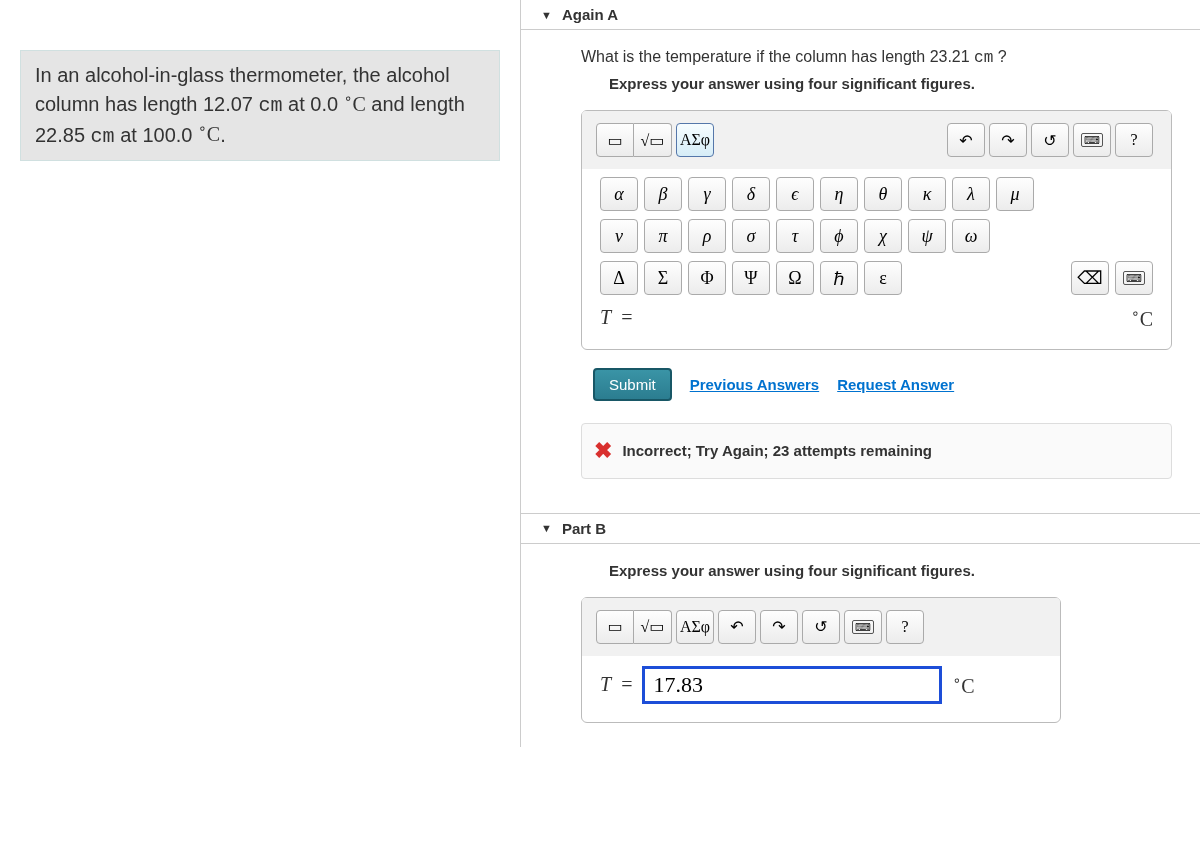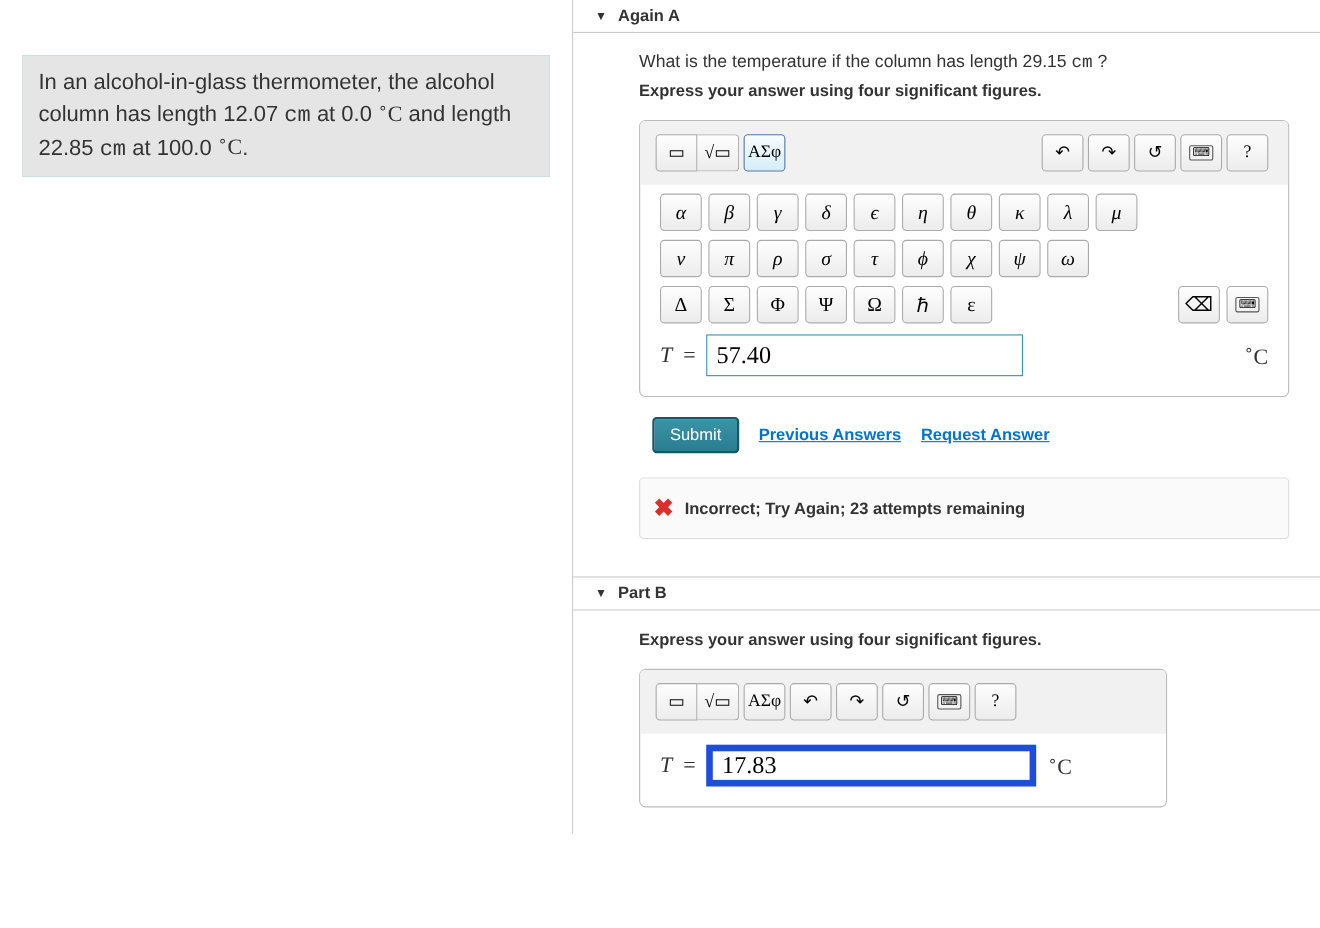--- a/index.html
+++ b/index.html
@@ -5,38 +5,38 @@
 * { box-sizing: border-box; margin: 0; padding: 0; }
 body { font-family: Arial, Helvetica, sans-serif; font-size: 14px; color: #333; background: #fff; }
 .container { display: flex; width: 1200px; }
 .left-col { width: 520px; padding: 50px 20px 0 20px; }
 .right-col { flex: 1; border-left: 1px solid #ccc; padding: 0; }
 .problem-box { background: #e5e5e5; border: 1px solid #d0e0e0; padding: 10px 14px; font-size: 20px; line-height: 1.4; }
 .part-header { display: flex; align-items: center; padding: 0 20px; height: 30px; border-bottom: 1px solid #ccc; font-weight: bold; font-size: 15px; }
 .part-header .tri { margin-right: 10px; font-size: 11px; }
 .part-body { padding: 18px 28px 24px 60px; }
 .question { font-size: 16px; margin-bottom: 8px; }
-.instruction { font-size: 15px; font-weight: bold; margin-bottom: 18px; }
+.instruction { font-size: 15px; font-weight: bold; margin-bottom: 18px; margin-left: 28px; }
 .answer-box { border: 1px solid #bbb; border-radius: 6px; padding: 16px 18px 18px 18px; background: #fff; }
 .toolbar { display:flex; align-items:center; gap:0; margin-bottom:12px; padding:8px 8px 0 8px; background:#f1f1f1; border-radius:4px 4px 0 0; margin:-16px -18px 12px -18px; padding:12px 14px; flex-wrap:wrap; }
 .toolbar.small { margin:-16px -18px 10px -18px; }
 .tbtn { display:inline-flex; align-items:center; justify-content:center; height:34px; min-width:38px; background:linear-gradient(#fefefe,#ececec); border:1px solid #aaa; border-radius:4px; margin-right:4px; font-size:16px; cursor:pointer; font-family: "Times New Roman", serif; }
 .tbtn.active { background:linear-gradient(#f7fdff,#d6edf7); border-color:#57a; }
 .tbtn.group-left { border-top-right-radius:0;border-bottom-right-radius:0; margin-right:0;}
 .tbtn.group-right { border-top-left-radius:0;border-bottom-left-radius:0; border-left:none;}
 .spacer { flex:1; }
 .ticon { font-size:16px; }
 .symbol-rows { margin:-4px 0 10px 0; }
 .symbol-row { display:flex; gap:6px; margin-bottom:8px; flex-wrap:wrap; }
 .sym { width:38px; height:34px; background:linear-gradient(#fefefe,#ececec); border:1px solid #aaa; border-radius:4px; display:flex; align-items:center; justify-content:center; font-family:"Times New Roman", serif; font-style:italic; font-size:18px; cursor:pointer;}
 .sym.up { font-style:normal; }
 .eq-row { display:flex; align-items:center; gap:10px; font-family:"Times New Roman", serif; font-size:20px; }
 .eq-row .var { font-style:italic; }
 .eq-input { flex:1; max-width:360px; height:38px; border:1px solid #3b8fb5; font-size:22px; padding:2px 8px; font-family:"Times New Roman", serif; }
-.eq-input.plain { border:6px solid #1d4ed8; max-width:300px; }
+.eq-input.plain { border:3px solid #1d4ed8; max-width:300px; }
 .unit { font-size:20px; }
 .actions { margin-top:18px; display:flex; align-items:center; gap:18px;padding-left:12px; }
 .submit-btn { background:linear-gradient(#3a94a6,#2b7d90); color:#fff; border:2px solid #185766; border-radius:4px; padding:6px 14px; font-size:15px; cursor:pointer; }
 .link { color:#0072cf; text-decoration:underline; font-size:15px; cursor:pointer; font-weight:bold;}
 .feedback { margin-top:22px; padding:14px 12px; background:#fafafa; border:1px solid #ddd; border-radius:4px; font-weight:bold; font-size:15px; display:flex; align-items:center; gap:10px;}
 .feedback .x { color:#d9302e; font-size:22px; font-weight:bold; }
 .part-divider { border-top:1px solid #ccc; margin-top:10px; }
 .cm { font-family:Liberation Mono, monospace; }
 .degc { font-family:"Times New Roman",serif; }
 sup { font-size:0.7em; }
@@ -53,21 +53,21 @@
   </div>
 
   <div class="right-col">
 
     <div class="part-header">
       <span class="tri">▼</span>
       <span>Again A</span>
     </div>
     <div class="part-body">
       <p class="question">
-        <span>What is the temperature if the column has length 29.15 </span><span class="cm">cm</span><span> ?</span>
+        <span>What is the temperature if the column has length 23.21 </span><span class="cm">cm</span><span> ?</span>
       </p>
       <p class="instruction">Express your answer using four significant figures.</p>
 
       <div class="answer-box">
         <div class="toolbar">
           <button class="tbtn group-left">
               <span class="ticon">▭</span>
             </button>
           <button class="tbtn group-right">
               <span class="ticon">√▭</span>
@@ -126,21 +126,20 @@
               <button class="sym up">⌫</button>
               <button class="sym up">
                 <span class="kbicon">⌨</span>
               </button>
             </div>
         </div>
 
         <div class="eq-row">
           <span class="var">T</span>
           <span> = </span>
-          <input class="eq-input" value="57.40" style="">
           <div class="spacer"></div>
           <span class="unit degc"><sup>∘</sup><span>C</span></span>
         </div>
       </div>
 
       <div class="actions">
         <button class="submit-btn">Submit</button>
         <a class="link">Previous Answers</a>
         <a class="link">Request Answer</a>
       </div>

